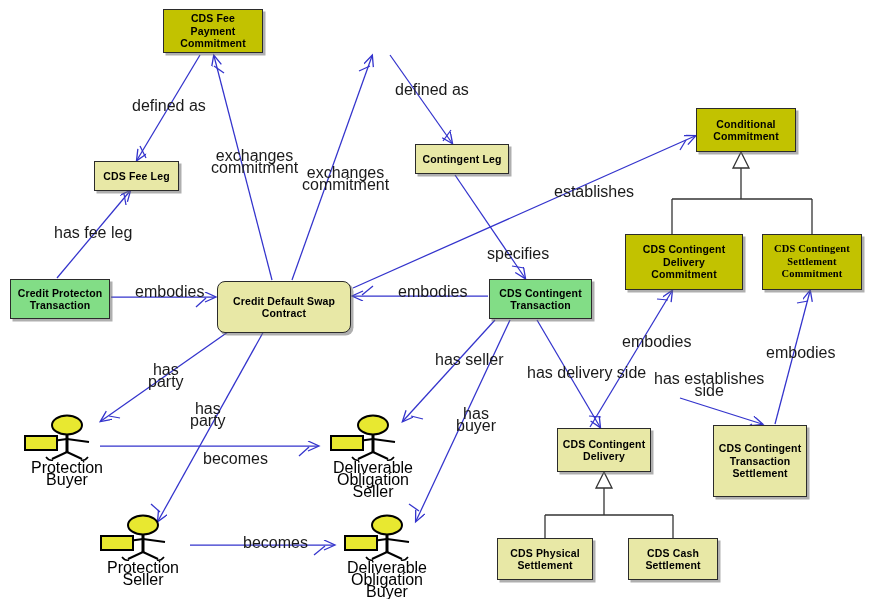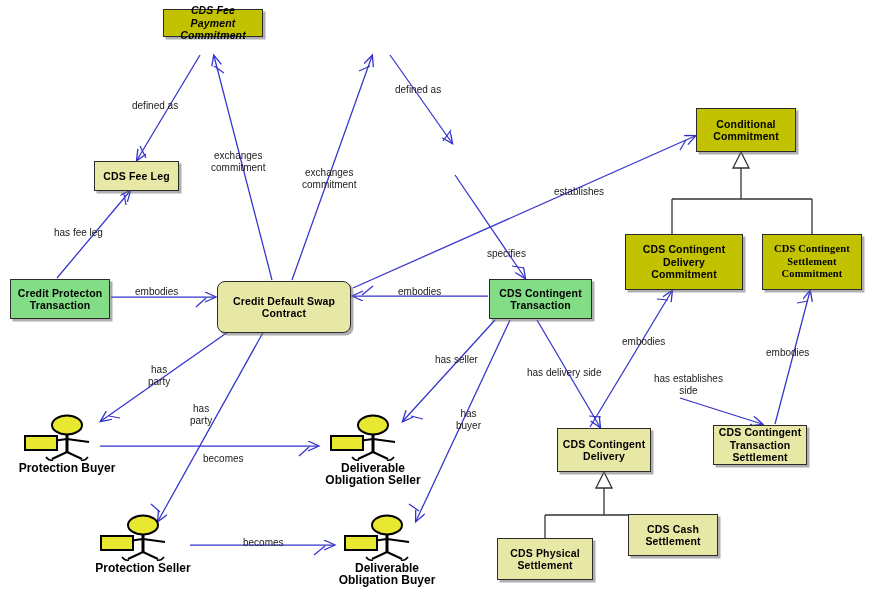--- a/index.html
+++ b/index.html
@@ -68,28 +68,28 @@
     position: absolute;
     left: 0;
     top: 0;
   }
   .actor-name {
     position: absolute;
     left: 0;
     top: 50px;
     width: 110px;
     text-align: center;
-    font-size: 12px;
-    font-weight: bold;
+    font-size: 16px;
+    font-weight: normal;
     line-height: 12px;
     color: #000000;
   }
   .edge-label {
     position: absolute;
-    font-size: 10px;
+    font-size: 16px;
     line-height: 12px;
     color: #1a1a1a;
     white-space: pre;
     background: transparent;
   }
   .edge-label.ctr { text-align: center; }
 </style>
 </head>
 <body>
 
@@ -175,48 +175,51 @@
 
       <path d="M604,472 L604,515"></path>
       <path d="M545,515 L673,515"></path>
       <path d="M545,515 L545,538"></path>
       <path d="M673,515 L673,538"></path>
       <polygon points="604,472 596,488 612,488" fill="#ffffff" stroke="#333333" stroke-width="1.3"></polygon>
     </g>
   </svg>
 
   <div id="node-layer">
-      <div class="node olive" style="left: 163px; top: 9px; width: 100px; height: 28px; font-style: italic;">
+      <div class="node olive" style="left: 163px; top: 9px; width: 100px; height: 44px;">
         <span class="node-label">CDS Fee Payment Commitment</span>
       </div>
       <div class="node olive" style="left: 696px; top: 108px; width: 100px; height: 44px;">
         <span class="node-label">Conditional Commitment</span>
       </div>
       <div class="node olive" style="left: 625px; top: 234px; width: 118px; height: 56px;">
         <span class="node-label">CDS Contingent Delivery Commitment</span>
       </div>
       <div class="node olive" style="left: 762px; top: 234px; width: 100px; height: 56px; font-family: Liberation Serif, serif;">
         <span class="node-label">CDS Contingent Settlement Commitment</span>
       </div>
       <div class="node lightyellow" style="left: 94px; top: 161px; width: 85px; height: 30px;">
         <span class="node-label">CDS Fee Leg</span>
       </div>
+      <div class="node lightyellow" style="left: 415px; top: 144px; width: 94px; height: 30px;">
+        <span class="node-label">Contingent Leg</span>
+      </div>
       <div class="node lightyellow" style="left: 217px; top: 281px; width: 134px; height: 52px; border-radius: 8px;">
         <span class="node-label">Credit Default Swap Contract</span>
       </div>
       <div class="node lightyellow" style="left: 557px; top: 428px; width: 94px; height: 44px;">
         <span class="node-label">CDS Contingent Delivery</span>
       </div>
-      <div class="node lightyellow" style="left: 713px; top: 425px; width: 94px; height: 40px; justify-content: center;">
+      <div class="node lightyellow" style="left: 713px; top: 425px; width: 94px; height: 72px; justify-content: center;">
         <span class="node-label">CDS Contingent Transaction Settlement</span>
       </div>
       <div class="node lightyellow" style="left: 497px; top: 538px; width: 96px; height: 42px;">
         <span class="node-label">CDS Physical Settlement</span>
       </div>
-      <div class="node lightyellow" style="left: 628px; top: 514px; width: 90px; height: 42px;">
+      <div class="node lightyellow" style="left: 628px; top: 538px; width: 90px; height: 42px;">
         <span class="node-label">CDS Cash Settlement</span>
       </div>
       <div class="node green" style="left: 489px; top: 279px; width: 103px; height: 40px;">
         <span class="node-label">CDS Contingent Transaction</span>
       </div>
       <div class="node green" style="left: 10px; top: 279px; width: 100px; height: 40px;">
         <span class="node-label">Credit Protecton Transaction</span>
       </div>
       <div class="actor" style="left: 12px; top: 412px;">
         <svg width="110" height="78" viewBox="0 0 110 78" xmlns="http://www.w3.org/2000/svg">

